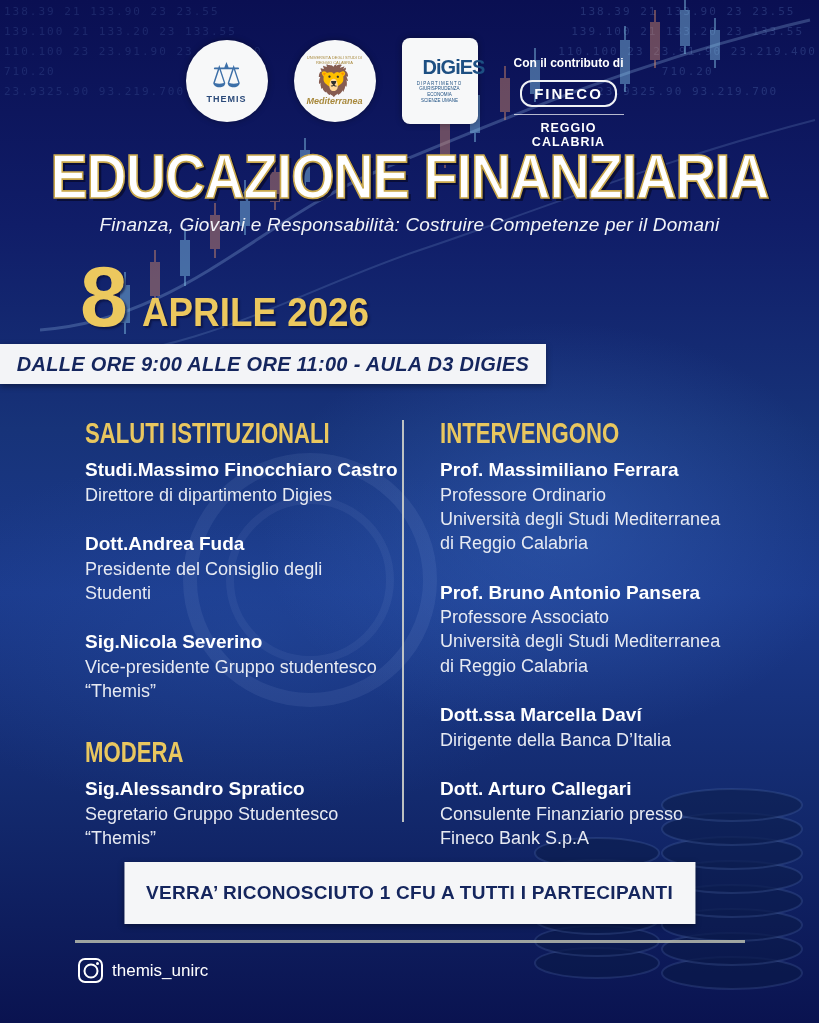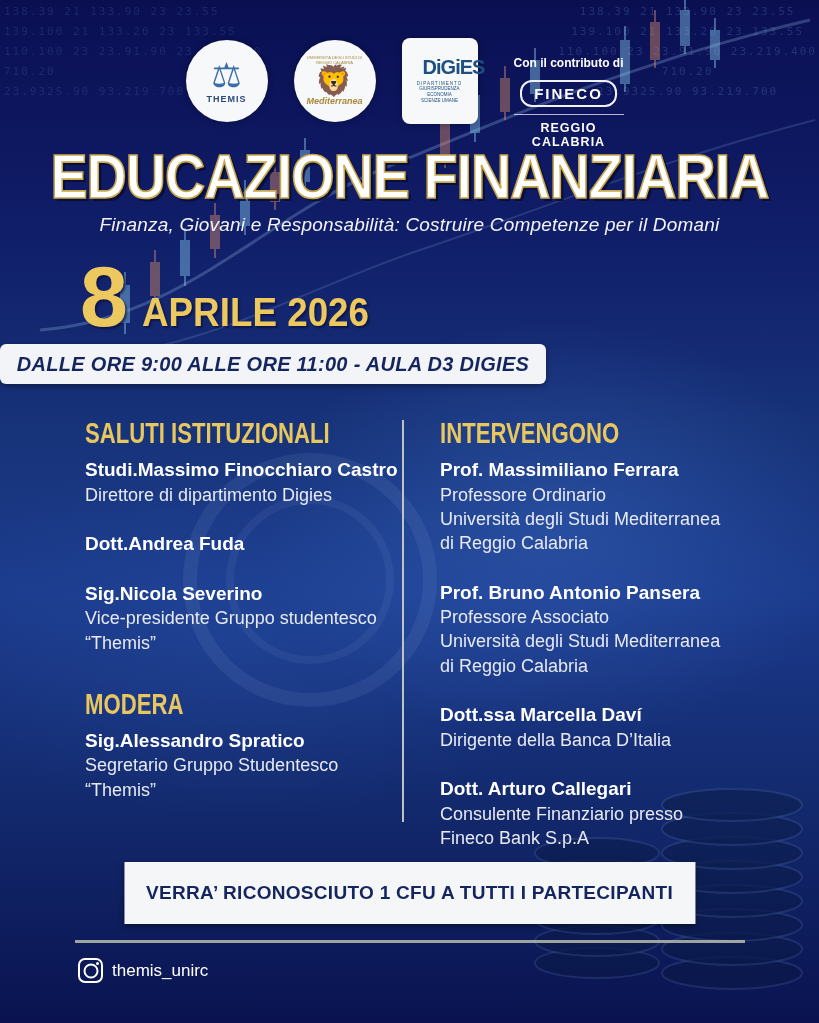--- a/index.html
+++ b/index.html
@@ -74,21 +74,20 @@
 
   
   .date-row { position:absolute; top:258px; left:80px; display:flex; align-items:baseline; gap:14px; color:#ecc85e; }
   .date-day { font-size:86px; font-weight:bold; line-height:.9; text-shadow:2px 2px 2px rgba(8,12,50,.6); }
   .date-month { font-size:40px; font-weight:bold; letter-spacing:0; transform:scaleX(.92); transform-origin:left; text-shadow:2px 2px 2px rgba(8,12,50,.6); }
 
   .time-banner {
     position:absolute; top:344px; left:0; width:546px; height:40px;
     background:#f3f4f7; display:flex; align-items:center; justify-content:center;
     box-shadow:0 2px 6px rgba(0,0,0,.4);
-    border-radius:6px;
   }
   .time-banner span {
     font-size:20px; font-weight:bold; font-style:italic; color:#15265e; letter-spacing:.3px;
   }
 
   
   .col { position:absolute; top:418px; color:#fff; }
   .col-left { left:85px; width:316px; }
   .col-right { left:440px; width:352px; }
   .divider-v { position:absolute; left:402px; top:420px; width:2px; height:402px; background:#cfd2ca; opacity:.9; }
@@ -244,20 +243,22 @@
   </div>
 
   <div class="col col-left">
     <div class="col-heading">SALUTI ISTITUZIONALI</div>
     <div class="person">
       <div class="person-name">Studi.Massimo Finocchiaro Castro</div>
       <div class="person-role">Direttore di dipartimento Digies</div>
     </div>
     <div class="person">
       <div class="person-name">Dott.Andrea Fuda</div>
+      <div class="person-role">Presidente del Consiglio degli
+Studenti</div>
     </div>
     <div class="person">
       <div class="person-name">Sig.Nicola Severino</div>
       <div class="person-role">Vice-presidente Gruppo studentesco
 “Themis”</div>
     </div>
     <div class="col-heading modera-gap">MODERA</div>
     <div class="person">
       <div class="person-name">Sig.Alessandro Spratico</div>
       <div class="person-role">Segretario Gruppo Studentesco

